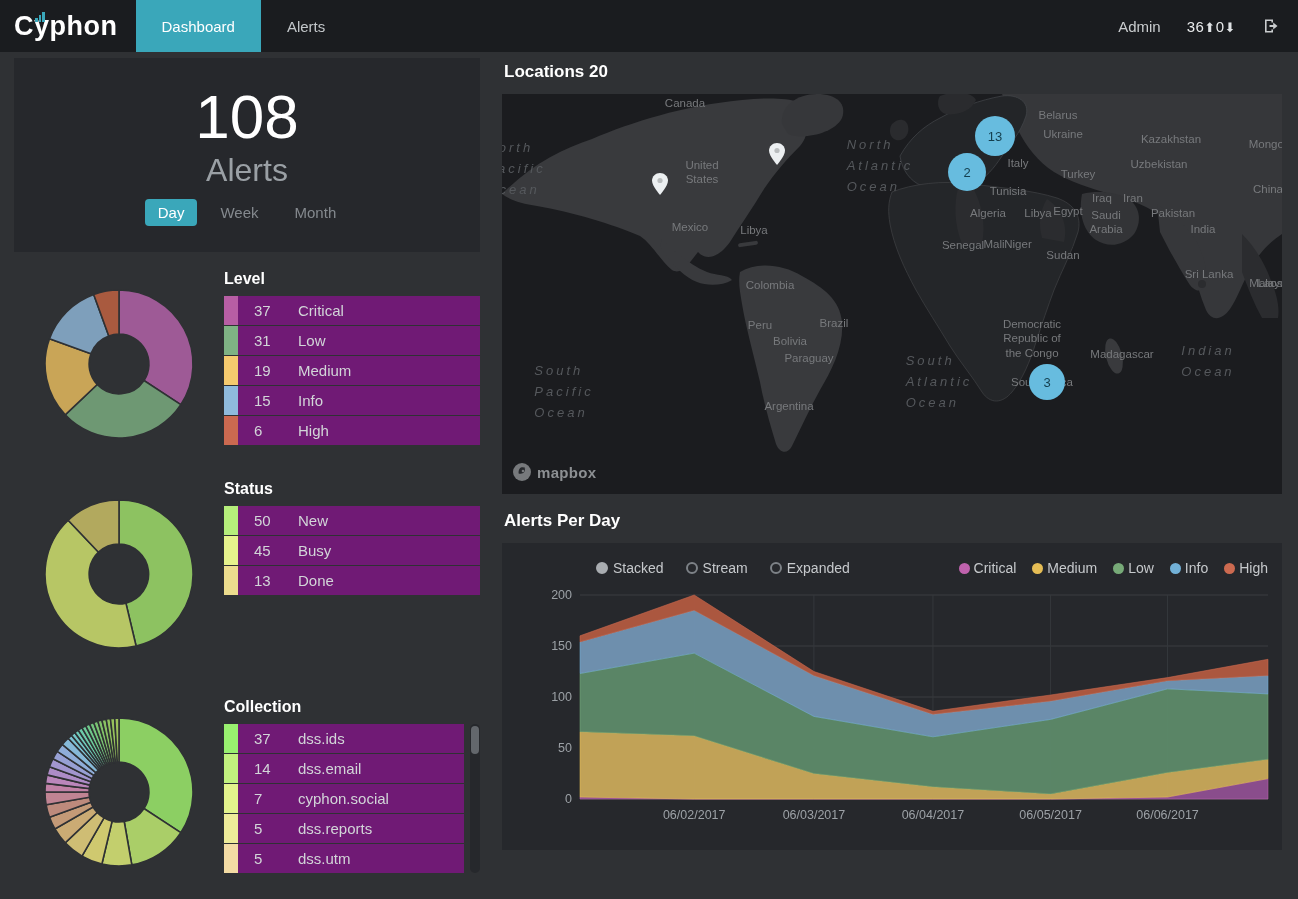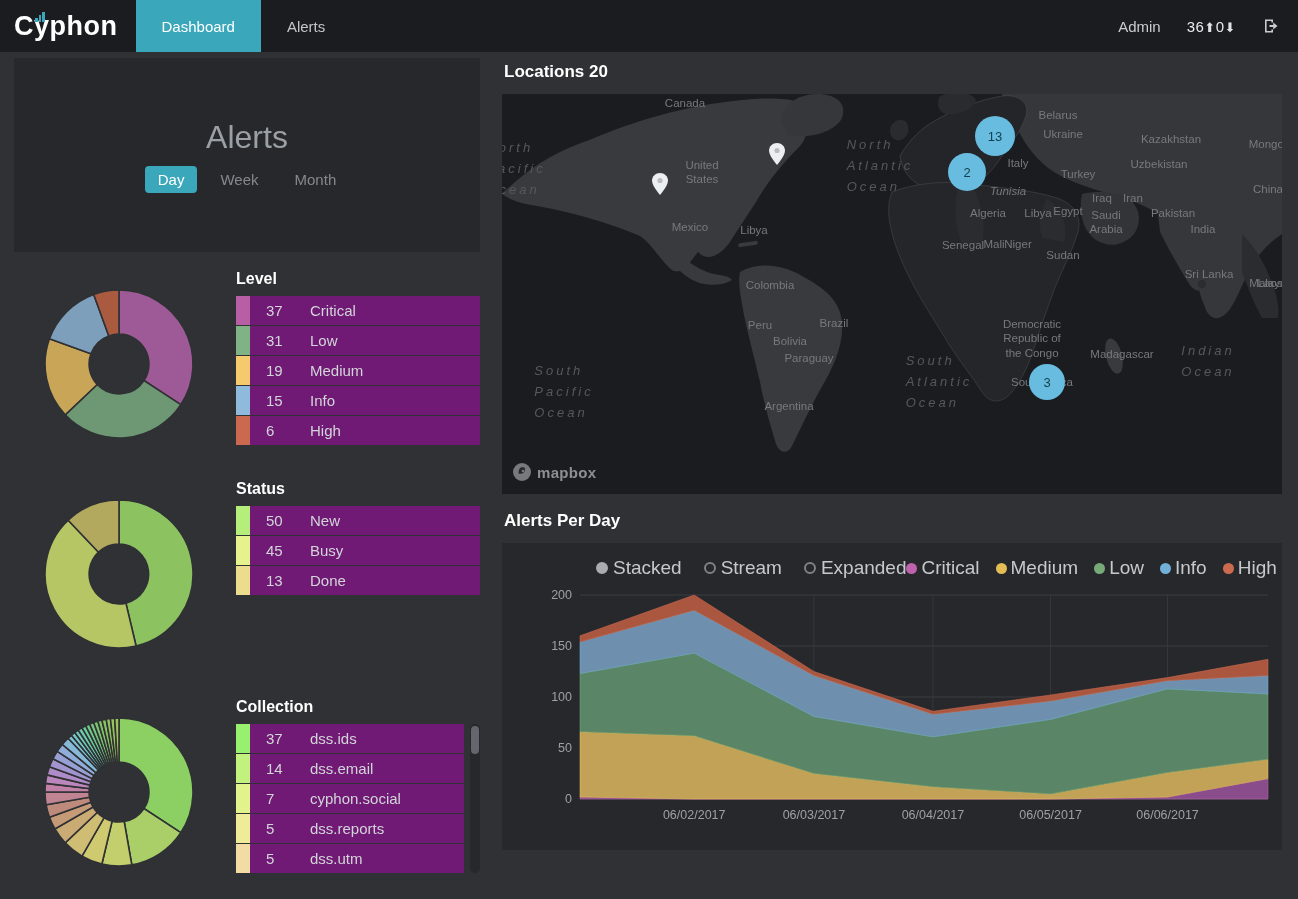--- a/index.html
+++ b/index.html
@@ -31,21 +31,21 @@
   
   .alerts-panel { background:#26282c; height:194px; display:flex; flex-direction:column;
                   align-items:center; justify-content:center; margin-bottom:14px; }
   .big-num { color:#fff; font-size:62px; line-height:1.05; font-weight:400; }
   .alerts-label { color:#9aa0a5; font-size:32px; margin-top:2px; }
   .period-toggle { display:flex; align-items:center; gap:10px; margin-top:10px; }
   .period { font-size:15px; color:#84898e; padding:5px 13px; cursor:pointer; }
   .period.active { background:#3aa7ba; color:#fff; border-radius:4px; }
 
   
-  .section { display:flex;gap:12px; }
+  .section { display:flex; }
   .section.m1 { margin-top:10px; } .section.m2 { margin-top:30px; } .section.m3 { margin-top:44px; }
   .donut-side { width:210px; flex:none; display:flex; justify-content:center; padding-top:22px; }
   .legend-side { flex:1; min-width:0; }
   .section-title { color:#fff; font-size:16px; font-weight:bold; margin:4px 0 8px 0; }
   .legend-rows { position:relative; }
   .legend-row { display:flex; align-items:center; height:29px; margin-bottom:1px;
                 background:#701a75; cursor:pointer; }
   .legend-row .swatch { width:14px; height:100%; flex:none; }
   .legend-row .val { width:42px; padding-left:16px; color:#d2d5d8; font-size:15px; flex:none; }
   .legend-row .lbl { color:#d2d5d8; font-size:15px; padding-left:18px; }
@@ -64,21 +64,21 @@
                  font-style:italic; letter-spacing:3px; white-space:pre-line; text-align:left;
                  line-height:1.6; pointer-events:none; }
   .cluster { position:absolute; transform:translate(-50%,-50%); background:#67bcdf; border-radius:50%;
              display:flex; align-items:center; justify-content:center; color:#143f4e;
              font-size:13px; cursor:pointer; }
   .map-pin { position:absolute; transform:translate(-50%,-100%); cursor:pointer; }
   .mapbox-logo { position:absolute; left:10px; bottom:12px; display:flex; align-items:center; gap:5px; }
   .mapbox-logo .word { color:#8d9093; font-size:15px; font-weight:bold; letter-spacing:.3px; }
 
   .chart-card { background:#26282c; height:307px; margin-top:0; padding:12px 10px 0 10px; }
-  .chart-controls { display:flex; align-items:center; height:26px; font-size:19px; color:#c6c9cc; }
+  .chart-controls { display:flex; align-items:center; height:26px; font-size:14px; color:#c6c9cc; }
   .radio-group { display:flex; gap:22px; margin-left:84px; }
   .radio-item { display:flex; align-items:center; gap:5px; cursor:pointer; }
   .radio-dot { width:12px; height:12px; border-radius:50%; border:2px solid #7d8287; }
   .radio-dot.sel { background:#a9adb1; border-color:#a9adb1; }
   .series-legend { margin-left:auto; display:flex; gap:16px; margin-right:4px; }
   .series-item { display:flex; align-items:center; gap:4px; cursor:pointer; }
   .series-dot { width:11px; height:11px; border-radius:50%; }
 </style>
 </head>
 <body>
@@ -103,20 +103,21 @@
         <path d="M11.2 5.6l4.3 3.4-4.3 3.4V10H7.5V8h3.7z" fill="#c9ccce"></path>
       </svg>
     </span>
   </div>
 </div>
 
 <div class="main">
 
   <div class="left-col">
     <div class="alerts-panel">
+      <div class="big-num">108</div>
       <div class="alerts-label">Alerts</div>
       <div class="period-toggle" id="period-toggle">
           <span class="period active">Day</span>
           <span class="period">Week</span>
           <span class="period">Month</span>
         </div>
     </div>
     <div id="sections">
         <div class="section m1">
           <div class="donut-side">
@@ -317,21 +318,21 @@
           <div class="map-label" style="left: 268px; top: 191px;">Colombia</div>
           <div class="map-label" style="left: 258px; top: 231px;">Peru</div>
           <div class="map-label" style="left: 332px; top: 229px;">Brazil</div>
           <div class="map-label" style="left: 288px; top: 247px;">Bolivia</div>
           <div class="map-label" style="left: 307px; top: 264px;">Paraguay</div>
           <div class="map-label" style="left: 287px; top: 312px;">Argentina</div>
           <div class="map-label" style="left: 556px; top: 21px;">Belarus</div>
           <div class="map-label" style="left: 561px; top: 40px;">Ukraine</div>
           <div class="map-label" style="left: 496px; top: 69px; padding-left: 40px;">Italy</div>
           <div class="map-label" style="left: 576px; top: 80px;">Turkey</div>
-          <div class="map-label" style="left: 506px; top: 97px; font-style: italic;">Tunisia</div>
+          <div class="map-label" style="left: 506px; top: 97px;">Tunisia</div>
           <div class="map-label" style="left: 486px; top: 119px;">Algeria</div>
           <div class="map-label" style="left: 536px; top: 119px;">Libya</div>
           <div class="map-label" style="left: 566px; top: 117px;">Egypt</div>
           <div class="map-label" style="left: 604px; top: 128px;">Saudi
 Arabia</div>
           <div class="map-label" style="left: 461px; top: 151px;">Senegal</div>
           <div class="map-label" style="left: 492px; top: 150px;">Mali</div>
           <div class="map-label" style="left: 516px; top: 150px;">Niger</div>
           <div class="map-label" style="left: 561px; top: 161px;">Sudan</div>
           <div class="map-label" style="left: 530px; top: 205px; margin-top: 40px;">Democratic

